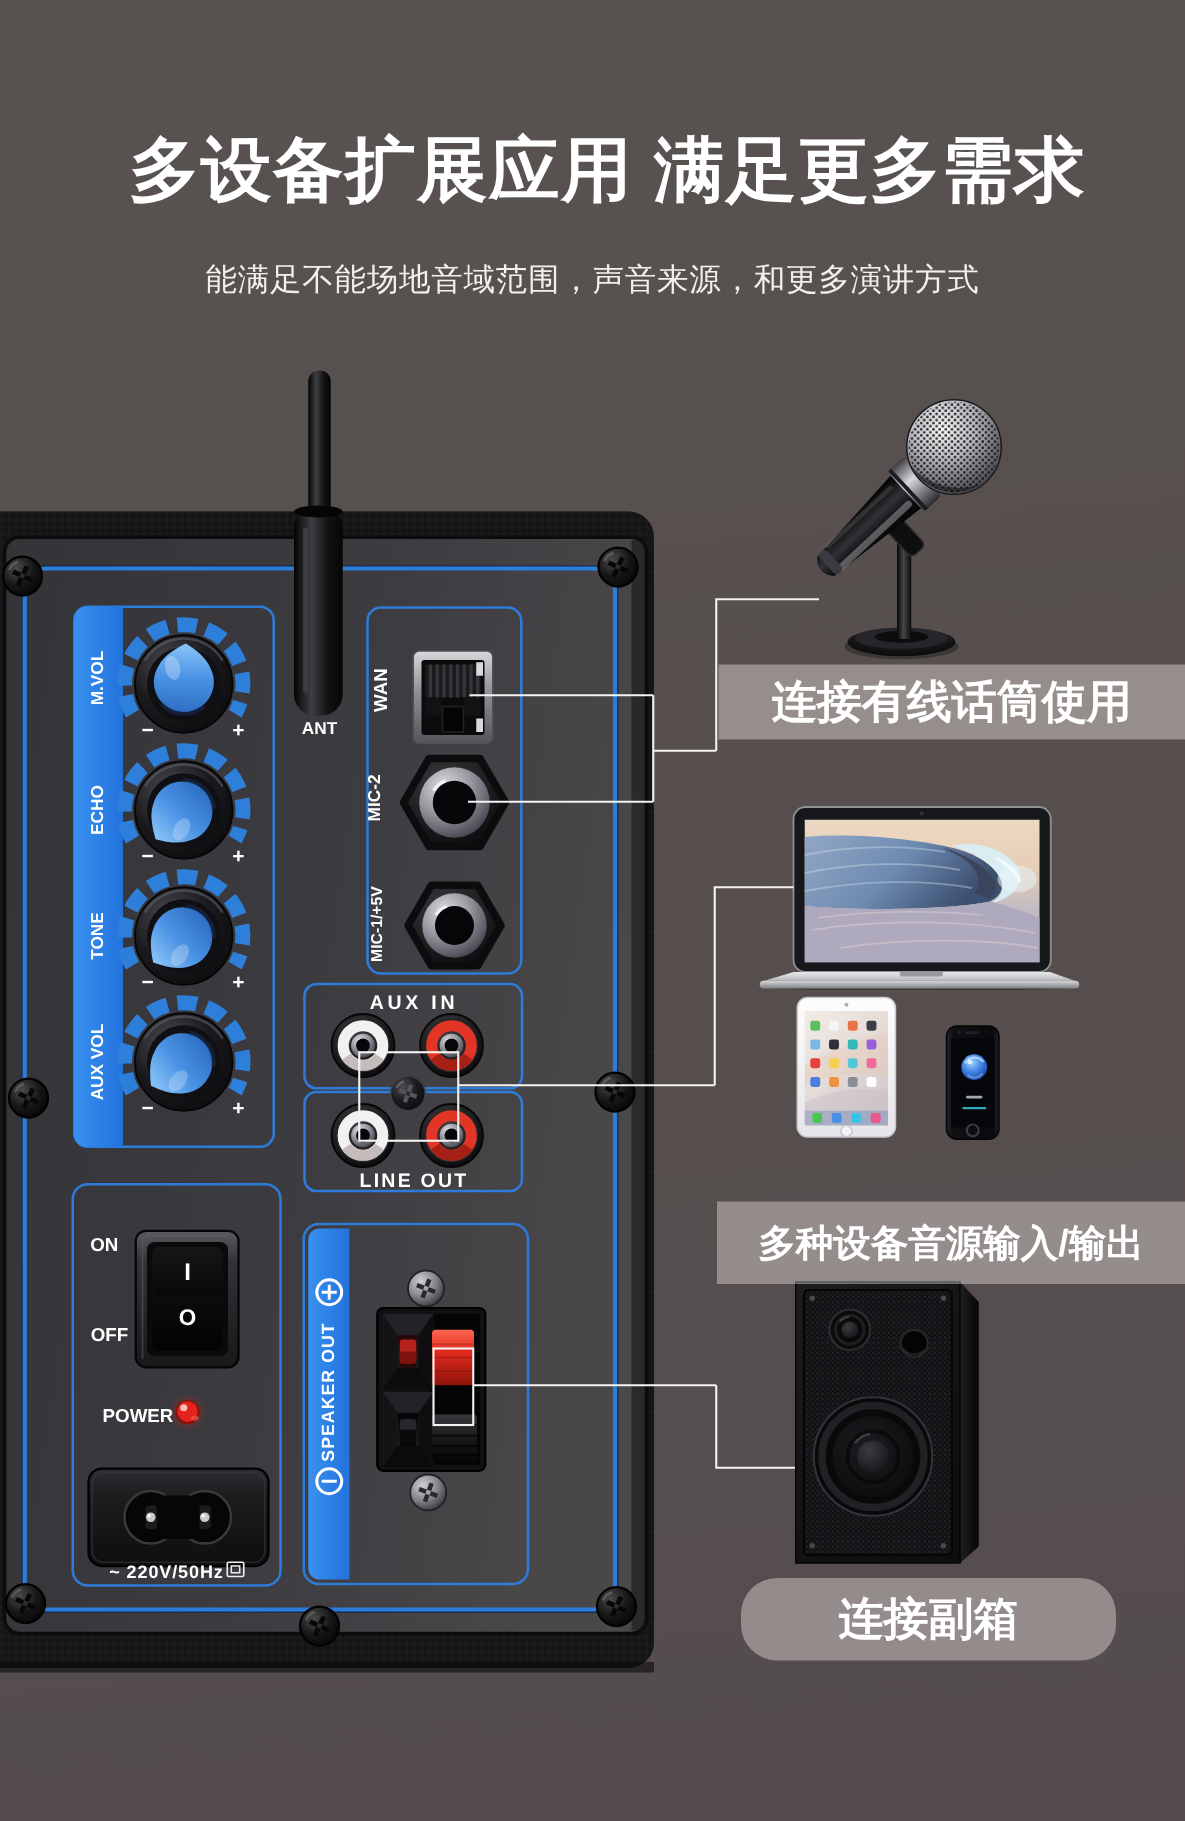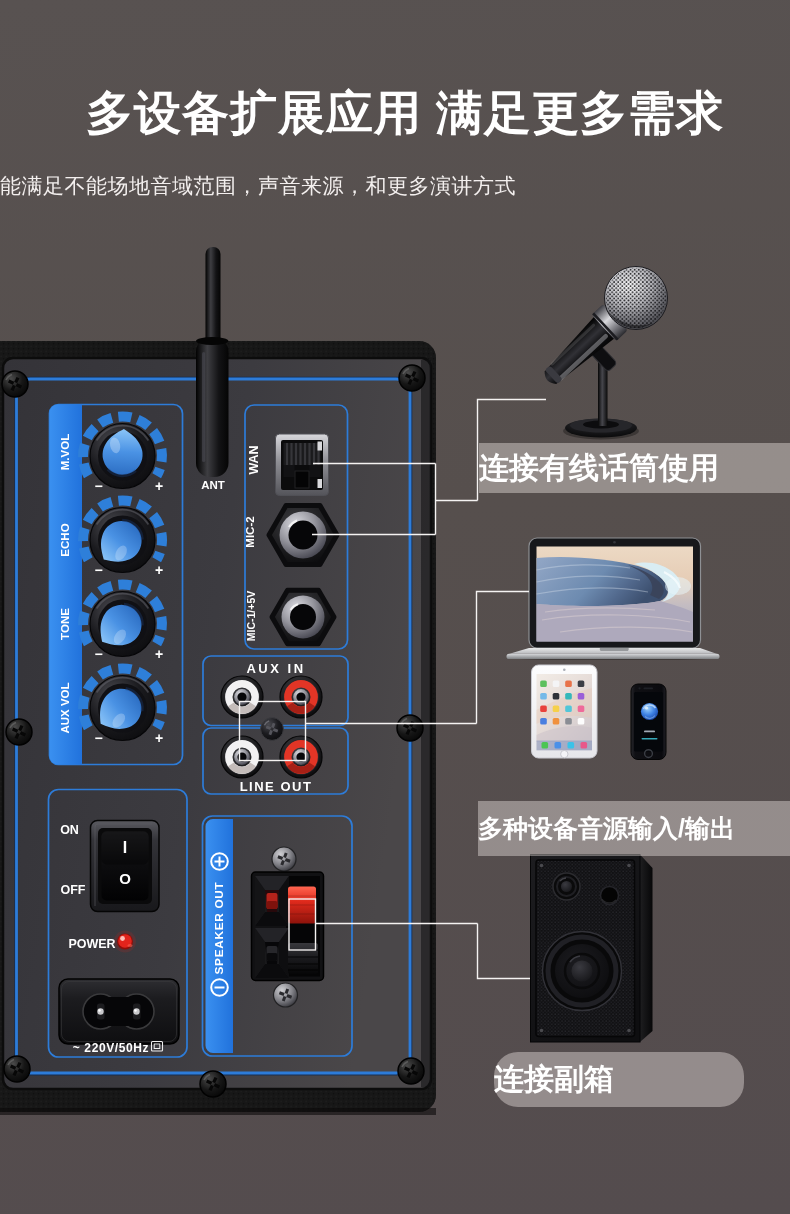--- a/index.html
+++ b/index.html
@@ -1,24 +1,24 @@
 <!DOCTYPE html>
 <html><head>
 <meta charset="utf-8">
 <style>
   html,body{margin:0;padding:0;background:#3d3836;}
   .page{position:relative;width:790px;height:1214px;overflow:hidden;
     background:linear-gradient(175deg,#585251 0%,#564f4d 42%,#544c4e 100%);
     font-family:"Liberation Sans",sans-serif;}
   .title{position:absolute;left:10px;top:87px;width:790px;text-align:center;
     color:#ffffff;font-size:47px;font-weight:bold;letter-spacing:1px;line-height:1.1;}
-  .subtitle{position:absolute;left:0;top:172px;width:790px;text-align:left;
+  .subtitle{position:absolute;left:0;top:172px;width:790px;text-align:center;
     color:#f3efee;font-size:21px;font-weight:400;letter-spacing:0.5px;}
   .callout{position:absolute;background:rgba(253,244,243,0.38);
-    display:flex;align-items:center;justify-content:flex-start;
+    display:flex;align-items:center;justify-content:center;
     color:#ffffff;font-weight:bold;}
   .callout.c1{left:479px;top:443px;width:311px;height:50px;font-size:30px;}
   .callout.c2{left:478px;top:765px;width:312px;height:55px;font-size:25px;margin-top:36px;}
   .callout.c3{left:494px;top:1052px;width:250px;height:55px;font-size:30px;border-radius:24px;}
   svg{position:absolute;display:block;}
   svg text{font-family:"Liberation Sans",sans-serif;fill:#ffffff;}
   #panel-svg{left:0;top:244px;}
   #mic-svg{left:535px;top:248px;}
   #laptop-svg{left:503px;top:528px;}
   #tablet-svg{left:520px;top:660px;}

